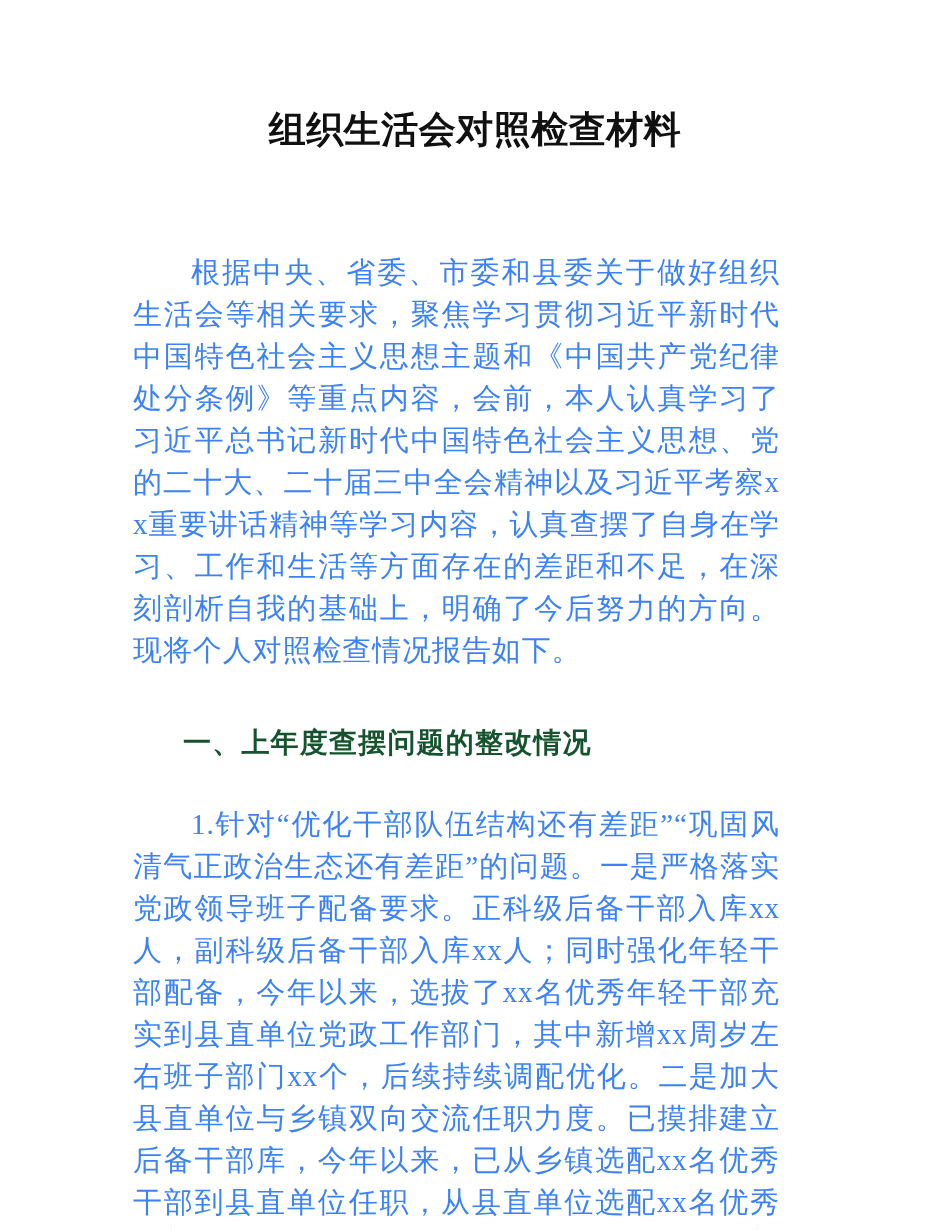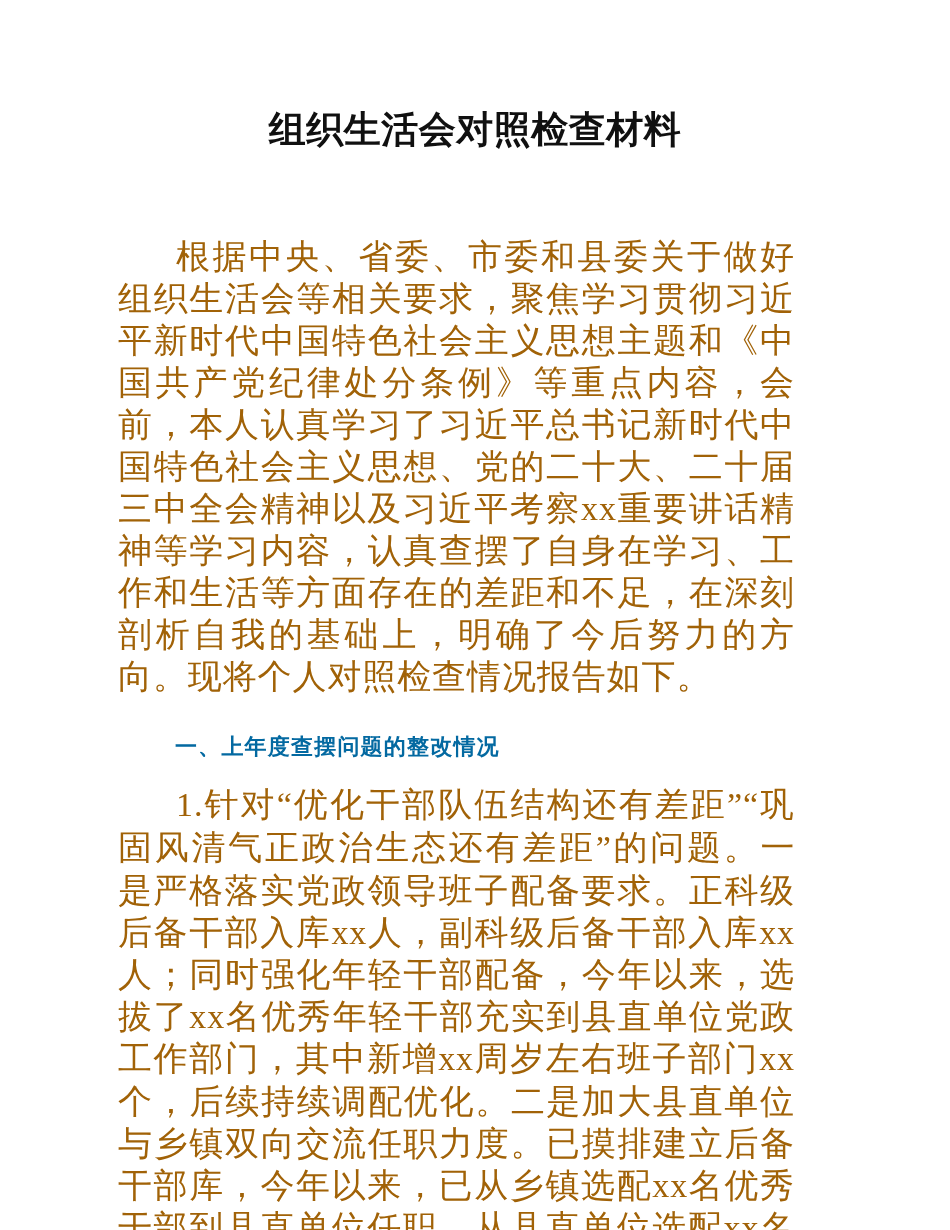--- a/index.html
+++ b/index.html
@@ -45,51 +45,51 @@
 
   
   .body-col {
     position: absolute;
     left: 118px;
     top: 236px;
     width: 677px;
   }
 
   p.para {
-    margin: 0;
+    margin: 15px;
     padding: 0;
     font-family: "Liberation Serif", "DejaVu Serif", serif;
-    font-size: 34px;
+    font-size: 29px;
     line-height: 42px;
     letter-spacing: 0.9px;
     text-align: justify;
     text-justify: inter-character;
     text-align-last: left;
-    color: #a16207;
+    color: #3b82f6;
     word-break: break-all;
   }
 
   p.para.indent {
     text-indent: 58px;
   }
 
   
   .gap-after-intro { height: 28px; }
 
   
   h2.section-head {
-    margin: 0;
+    margin: 8px;
     padding: 0;
     font-family: "Liberation Sans", "DejaVu Sans", sans-serif;
     font-weight: bold;
-    font-size: 22px;
+    font-size: 28px;
     line-height: 42px;
     letter-spacing: 1.2px;
     text-indent: 57px;
-    color: #0369a1;
+    color: #14532d;
     white-space: nowrap;
   }
 
   .gap-after-head { height: 16px; }
 
   
   .em-bold {
     font-family: "Liberation Sans", "DejaVu Sans", sans-serif;
     font-weight: normal;
     letter-spacing: 0.4px;

